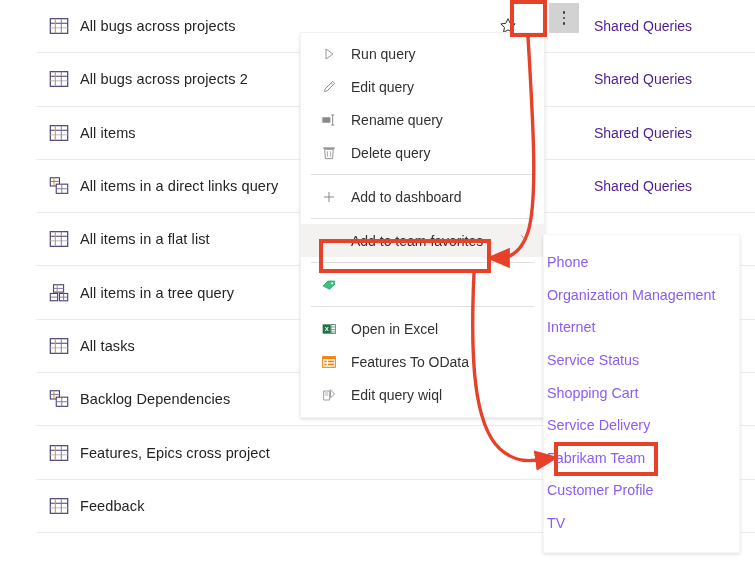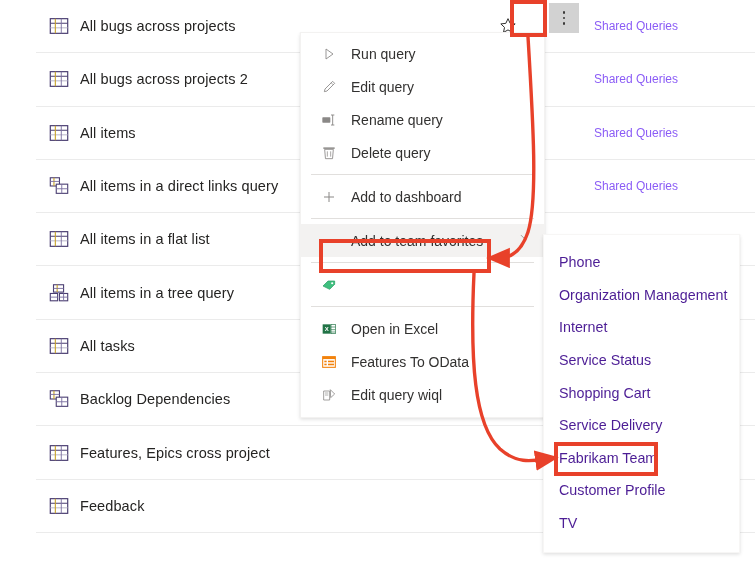--- a/index.html
+++ b/index.html
@@ -45,22 +45,22 @@
   }
   .q-name {
     font-size: 14.5px;
     color: #252423;
     letter-spacing: .1px;
     white-space: nowrap;
   }
   .q-folder {
     position: absolute;
     left: 558px;
-    font-size: 12px;
-    color: #8b5cf6;
+    font-size: 14px;
+    color: #4c1d95;
     white-space: nowrap;
   }
   .q-star {
     position: absolute;
     left: 462px;
     width: 20px; height: 20px;
   }
   .q-ellipsis {
     position: absolute;
     left: 513px;
@@ -137,23 +137,23 @@
     box-shadow: 0 1.6px 3.6px rgba(0,0,0,.13), 0 0.3px 0.9px rgba(0,0,0,.11);
     border: 1px solid #f7f6f5;
     box-sizing: border-box;
     padding: 11px 0 13px 0;
     z-index: 30;
   }
   .sub-item {
     height: 32.6px;
     display: flex;
     align-items: center;
-    padding-left: 15px;
+    padding-left: 3px;
     font-size: 14.3px;
-    color: #4c1d95;
+    color: #8b5cf6;
     white-space: nowrap;
     box-sizing: border-box;
   }
 
   
   #annotations {
     position: absolute;
     left: 0; top: 0;
     width: 755px; height: 583px;
     pointer-events: none;

